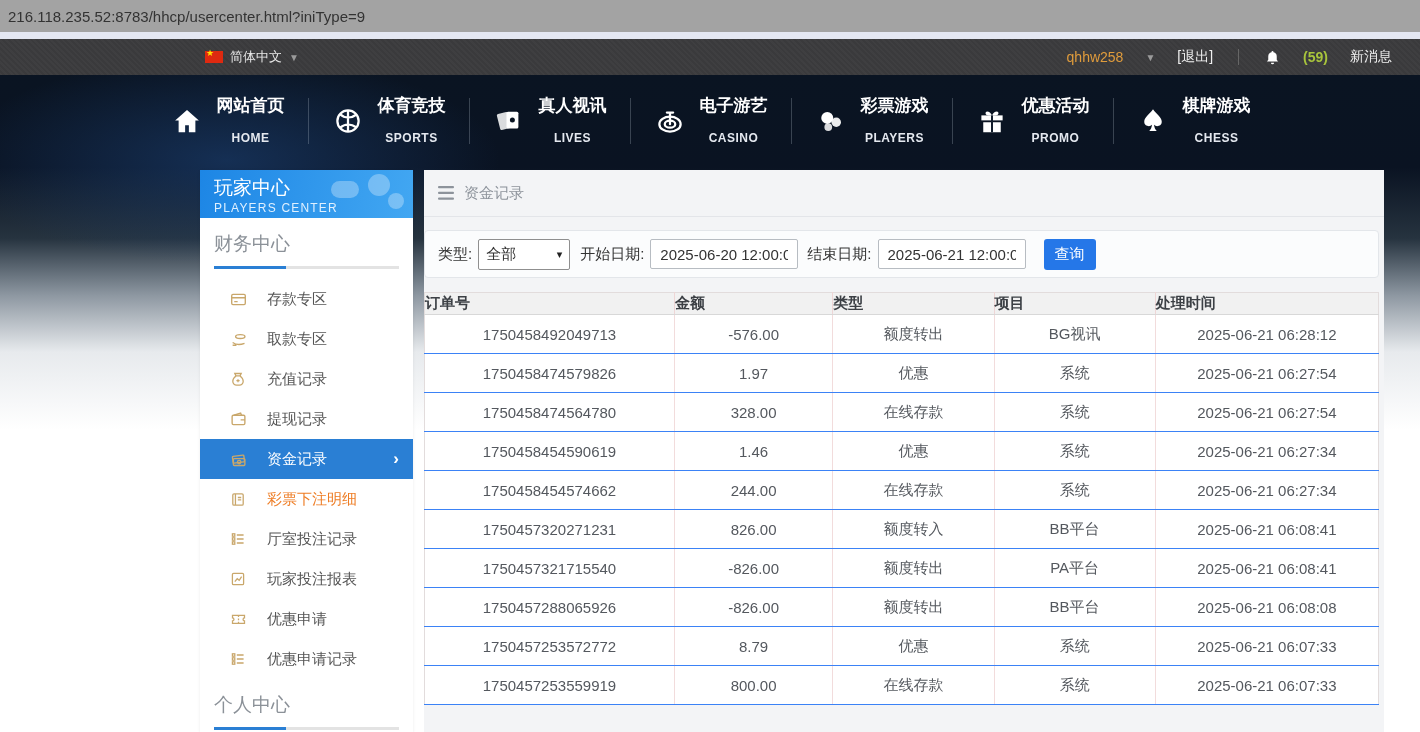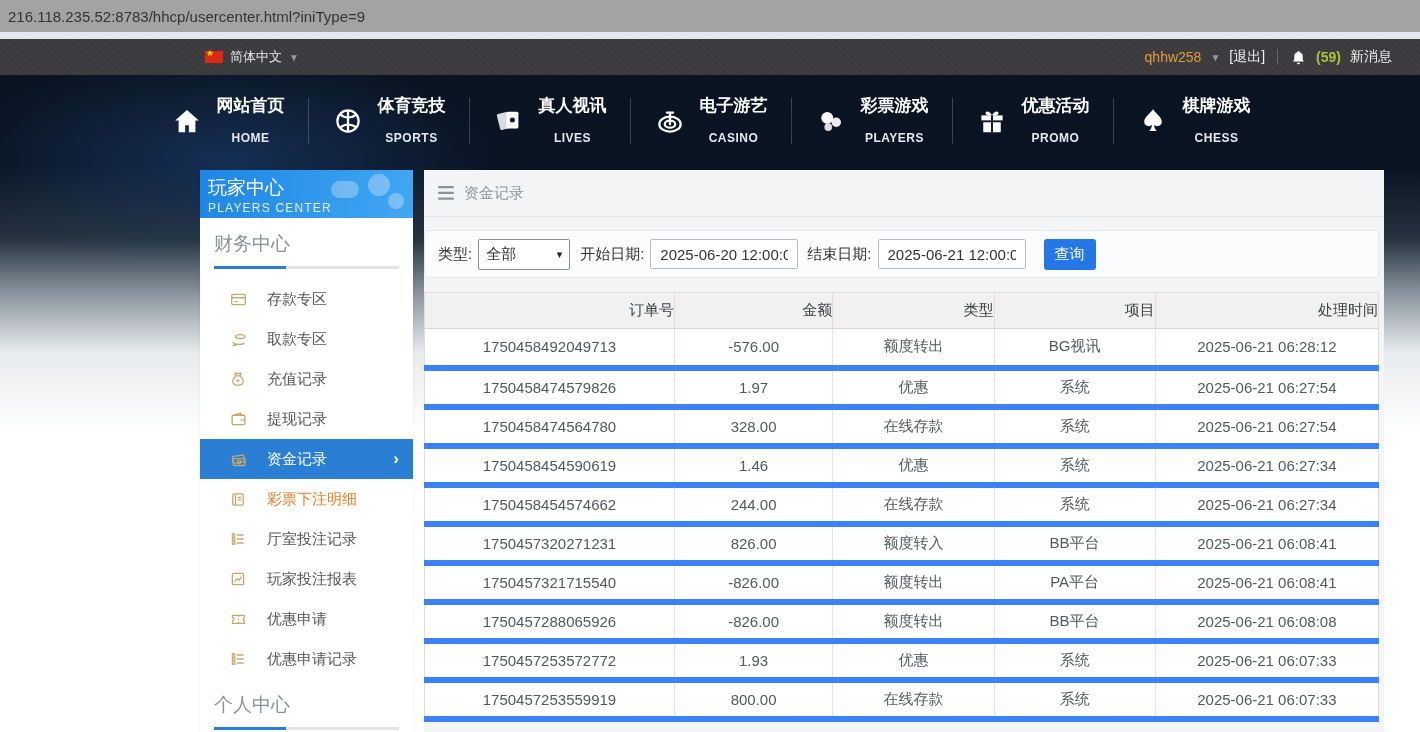--- a/index.html
+++ b/index.html
@@ -12,21 +12,21 @@
   .strip  { position:absolute; top:32px; left:0; right:0; height:7px; background:#e4e7f2; }
 
   
   .topbar { position:absolute; top:39px; left:0; right:0; height:36px; background:#3a3a3c;
             background-image:repeating-linear-gradient(45deg, rgba(255,255,255,.025) 0 2px, transparent 2px 4px);
             color:#e8e8e8; font-size:13px; }
   .lang { position:absolute; left:205px; top:0; height:36px; display:flex; align-items:center; gap:7px; cursor:pointer; }
   .flag { width:18px; height:12px; background:#de2910; position:relative; display:inline-block; }
   .flag::after { content:"★"; position:absolute; left:1px; top:-3px; color:#ffde00; font-size:9px; }
   .caret { font-size:10px; color:#9a9a9a; }
-  .topbar-right { position:absolute; right:28px; top:0; height:36px; display:flex; align-items:center; gap:9px; font-size:14px; }
+  .topbar-right { position:absolute; right:28px; top:0; height:36px; display:flex; align-items:center; gap:22px; font-size:14px; }
   .uname { color:var(--username-orange,#e09c3c); cursor:pointer; }
   .logout { color:#f0f0f0; cursor:pointer; }
   .tsep { width:1px; height:16px; background:#666; margin:0 3px; }
   .msgcount { color:var(--message-count-green,#a8c43c);font-weight:bold; }
   .msglabel { color:#f0f0f0; }
 
   
   .hero { position:absolute; top:75px; left:0; right:0; height:355px;
           background:
             radial-gradient(ellipse 420px 160px at 16% 24%, rgba(30,70,125,.55), transparent 65%),
@@ -39,21 +39,21 @@
   .nav-item + .nav-item::before { content:""; position:absolute; left:0; top:50%; transform:translateY(-50%);
          width:1px; height:46px; background:rgba(200,210,225,.25); }
   .nav-icon { width:34px; height:34px; margin-right:13px; display:flex; align-items:center; justify-content:center; }
   .nav-txt { display:flex; flex-direction:column; align-items:center; }
   .nav-cn { font-size:17px; font-weight:bold; color:#fff; line-height:1.2; }
   .nav-en { font-size:12px; color:#e4e8ef; letter-spacing:.5px; margin-top:14px; font-weight:bold; }
 
   
   .sidebar { position:absolute; left:200px; top:170px; width:213px; bottom:0; background:#fff; box-shadow:0 1px 3px rgba(0,0,0,.08); }
   .side-head { height:48px; background:linear-gradient(100deg, var(--header-gradient-start,#1d86e5), var(--header-gradient-end,#42a7f2));
-               color:#fff; padding:5px 0 0 8px; position:relative; overflow:hidden; }
+               color:#fff; padding:5px 0 0 14px; position:relative; overflow:hidden; }
   .side-title { font-size:19px; }
   .side-sub { font-size:12px; color:#dff0ff; letter-spacing:1.2px; }
   .gamepad { position:absolute; right:6px; top:2px; }
   .side-sec { padding:13px 14px 4px; }
   .sec-title { font-size:19px; color:#8b9198; padding-bottom:9px; }
   .sec-underline { height:3px; background:linear-gradient(90deg, var(--accent-blue,#2a7fd4) 0 72px, #e3e3e3 72px 100%); }
   .side-items { padding-top:6px; }
   .side-item { height:40px; display:flex; align-items:center; padding:0 14px 0 30px;
                font-size:15px; color:#555; position:relative; cursor:pointer; }
   .side-icon { width:18px; height:18px; margin-right:19px; display:inline-flex; align-items:center; }
@@ -73,24 +73,24 @@
   .select { width:92px; height:31px; border:1px solid #8f8f8f; background:#fff; border-radius:2px;
             display:flex; align-items:center; justify-content:space-between; padding:0 7px; cursor:pointer; margin-right:10px; }
   .select .scaret { font-size:11px; color:#222; }
   .dinput { width:148px; height:30px; border:1px solid #b7bcc2; border-radius:2px; padding:0 9px;
             font-size:15px; color:#333; font-family:inherit; background:#fff; margin-right:9px; }
   .btn { margin-left:9px; width:52px; height:31px; background:var(--button-blue,#2577e8); color:#fff; border:none;
          border-radius:3px; font-size:15px; cursor:pointer; }
 
   .tblwrap { margin-right:5px; }
   table { width:100%; border-collapse:collapse; table-layout:fixed; background:#fff; border:1px solid #e2dcdc; }
-  th { height:36px; background:#f1f1f1; font-weight:normal; color:#3c4045; font-size:15px;
-       border-bottom:1px solid #d8d8d8; border-right:1px solid #eed6d6; text-align:right; }
+  th { height:22px; background:#f1f1f1; font-weight:bold; color:#3c4045; font-size:15px;
+       border-bottom:1px solid #d8d8d8; border-right:1px solid #eed6d6; text-align:left; }
   td { height:39px; text-align:center; color:#54585e; font-size:15px;
-       border-bottom:6px solid #3b82f6; border-right:1px solid #f2dcdc; background:#fff; }
+       border-bottom:1px solid #3b82f6; border-right:1px solid #f2dcdc; background:#fff; }
   th:last-child, td:last-child { border-right:none; }
 </style>
 </head>
 <body>
 
 <div class="screen">
 
   <div class="urlbar">
     <span>216.118.235.52:8783/hhcp/usercenter.html?iniType=9</span>
   </div>
@@ -428,21 +428,21 @@
             </tr>
             <tr>
               <td>1750457288065926</td>
               <td>-826.00</td>
               <td>额度转出</td>
               <td>BB平台</td>
               <td>2025-06-21 06:08:08</td>
             </tr>
             <tr>
               <td>1750457253572772</td>
-              <td>1.93</td>
+              <td>8.79</td>
               <td>优惠</td>
               <td>系统</td>
               <td>2025-06-21 06:07:33</td>
             </tr>
             <tr>
               <td>1750457253559919</td>
               <td>800.00</td>
               <td>在线存款</td>
               <td>系统</td>
               <td>2025-06-21 06:07:33</td>

